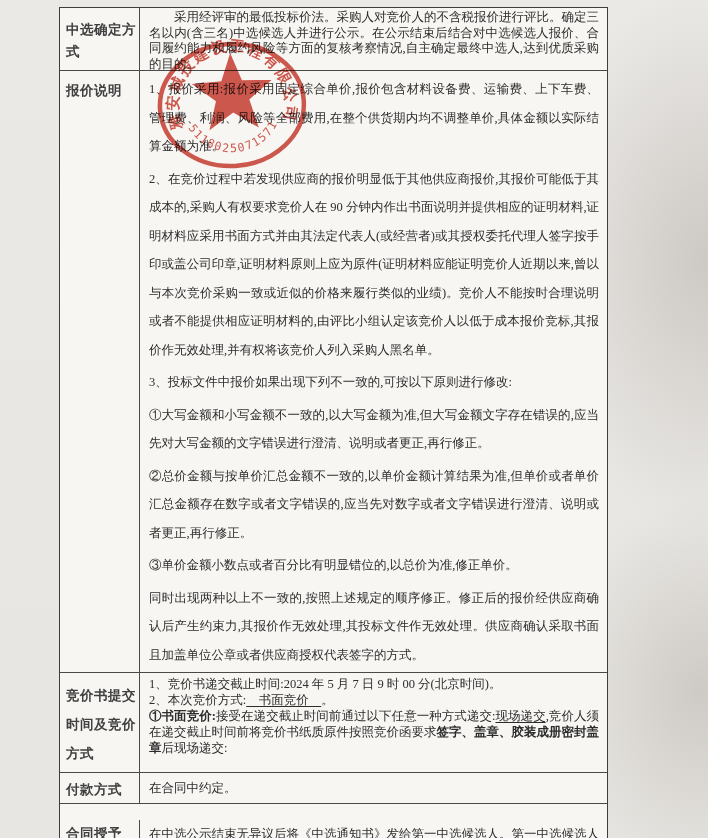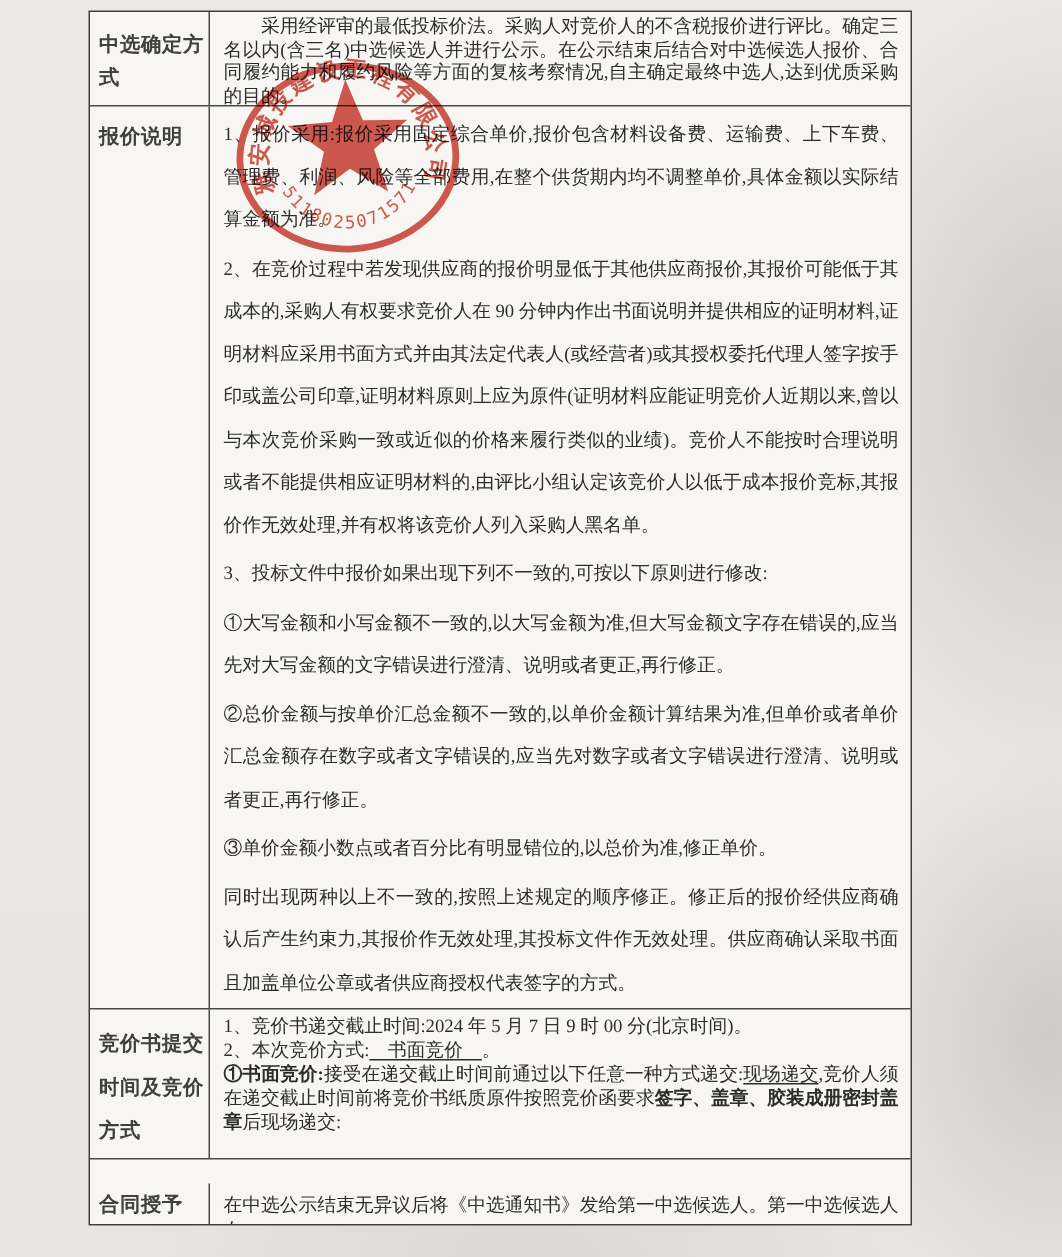--- a/index.html
+++ b/index.html
@@ -106,20 +106,26 @@
 
     <div class="row r3">
       <div class="hcell">竞价书提交时间及竞价方式</div>
       <div class="ccell">
         <p>1、竞价书递交截止时间:2024 年 5 月 7 日 9 时 00 分(北京时间)。</p>
         <p><span>2、本次竞价方式:</span><span class="u">　书面竞价　</span><span>。</span></p>
         <p><span class="b">①书面竞价:</span><span>接受在递交截止时间前通过以下任意一种方式递交:</span><span class="u">现场递交</span><span>,竞价人须在递交截止时间前将竞价书纸质原件按照竞价函要求</span><span class="b">签字、盖章、胶装成册密封盖章</span><span>后现场递交:</span></p>
       </div>
     </div>
 
+    <div class="row r4">
+      <div class="hcell">付款方式</div>
+      <div class="ccell">
+        <p>在合同中约定。</p>
+      </div>
+    </div>
 
     <div class="row r5">
       <div class="hcell">合同授予</div>
       <div class="ccell">
         <p>在中选公示结束无异议后将《中选通知书》发给第一中选候选人。第一中选候选人在</p>
       </div>
     </div>
 
   </div>
 

